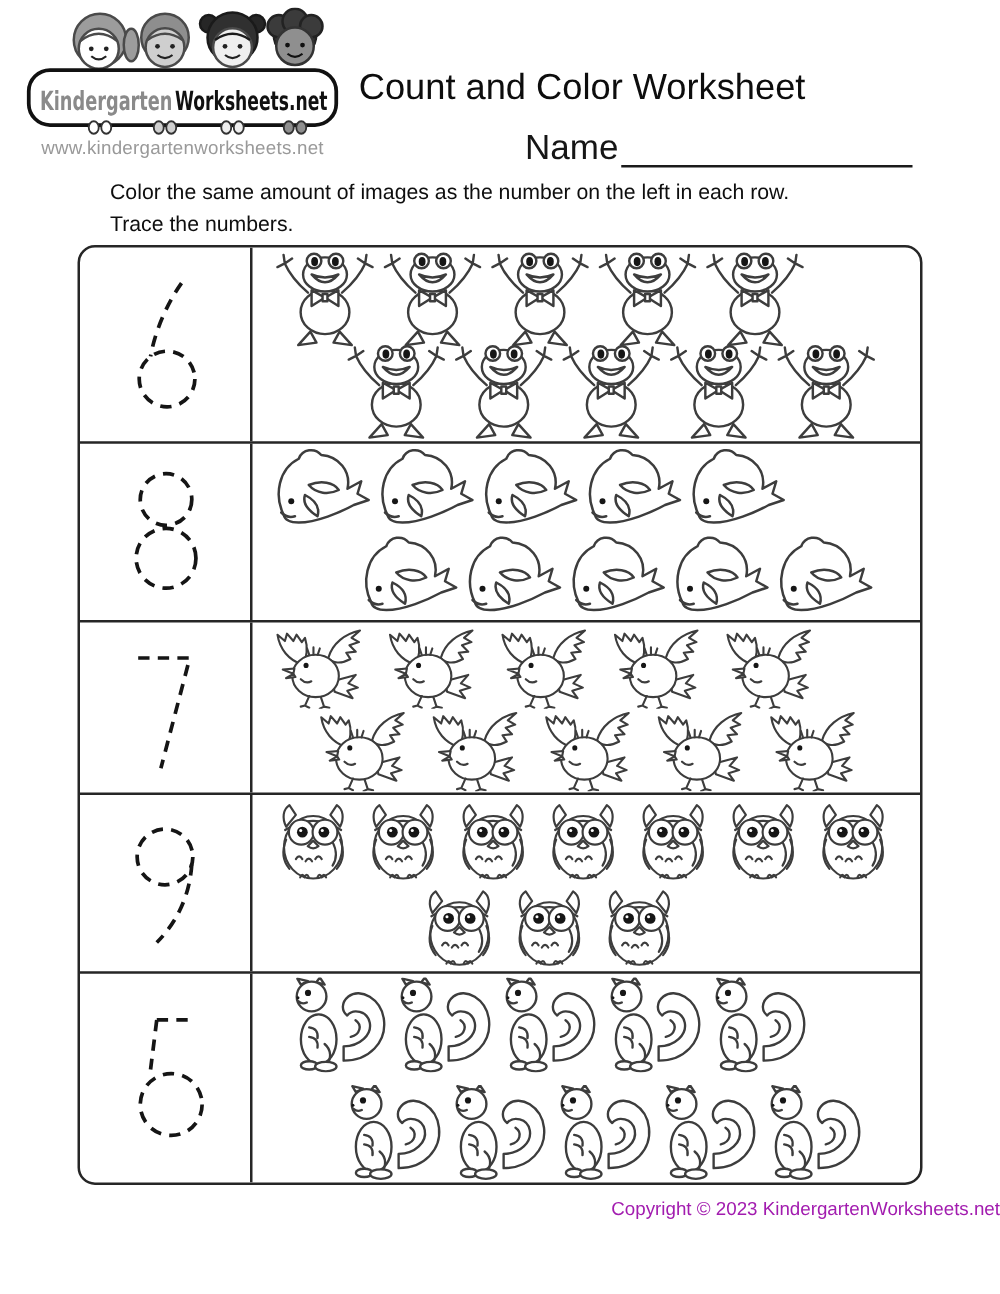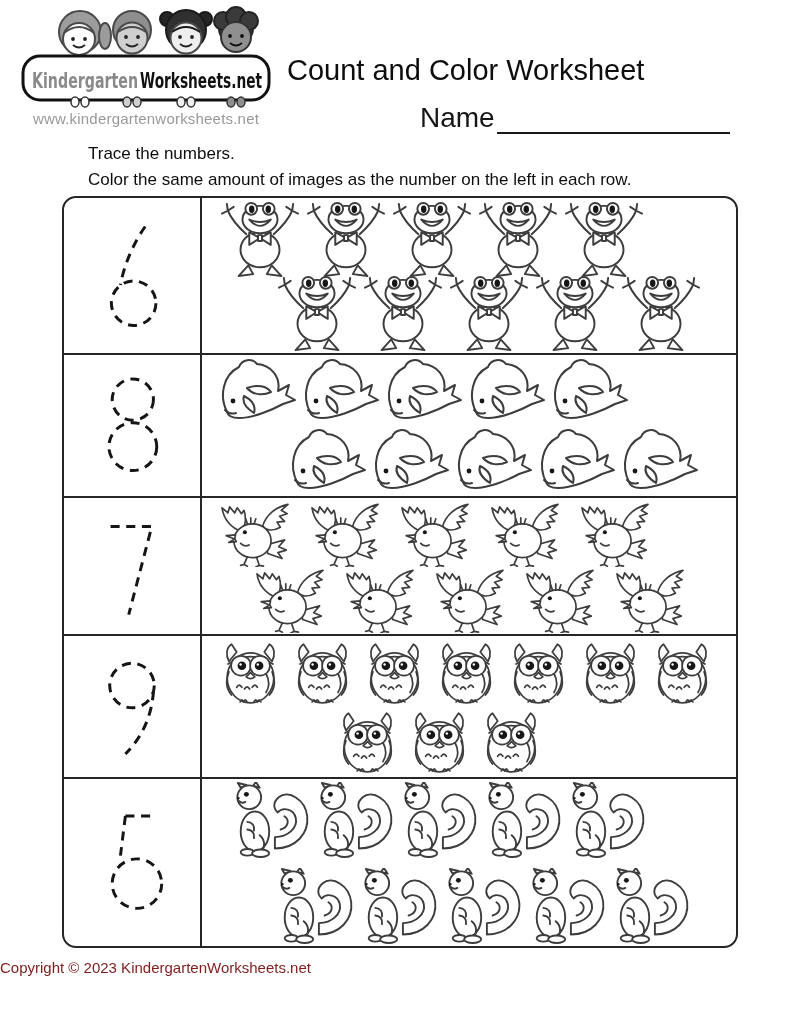--- a/index.html
+++ b/index.html
@@ -67,21 +67,21 @@
 
   .row-owl      .animal { width:71px; height:69px; }
   .row-owl      .sub { column-gap:1px; padding-left:13px; }
   .row-owl      .sub.bottom { padding-left:130px; }
 
   .row-squirrel .animal { width:84px; height:76px; }
   .row-squirrel .sub { column-gap:0px; padding-left:29px; }
   .row-squirrel .sub.bottom { padding-left:73px; }
 
   
-  .footer { position:absolute; left:0; right:0; top:958px; text-align:left; font-size:15px; color:#7f1d1d; line-height:20px; }
+  .footer { position:absolute; left:0; right:0; top:958px; text-align:right; font-size:15px; color:#a21caf; line-height:20px; }
 </style>
 </head>
 <body>
 
 <div class="logo-block">
   <svg viewBox="0 0 252 104">
 
     <g>
       <circle cx="60" cy="26" r="21" fill="#9c9c9c" stroke="#4a4a4a" stroke-width="2"></circle>
       <ellipse cx="85" cy="30" rx="6" ry="13" fill="#9c9c9c" stroke="#4a4a4a" stroke-width="2"></ellipse>
@@ -144,22 +144,22 @@
 </div>
 
 <div class="page-title">Count and Color Worksheet</div>
 
 <div class="name-row">
   <span class="name-label">Name</span>
   <span class="name-line"></span>
 </div>
 
 <div class="instructions">
+  <div>Color the same amount of images as the number on the left in each row.</div>
   <div>Trace the numbers.</div>
-  <div>Color the same amount of images as the number on the left in each row.</div>
 </div>
 
 <div class="ws-table">
     <div class="ws-row row-frog">
       <div class="num-cell">
         <svg class="digit-svg" viewBox="0 0 80 130">
           <path d="M56,5 C44,22 31,48 26,76"></path>
           <circle cx="42" cy="98" r="27"></circle>
         </svg>
       </div>

